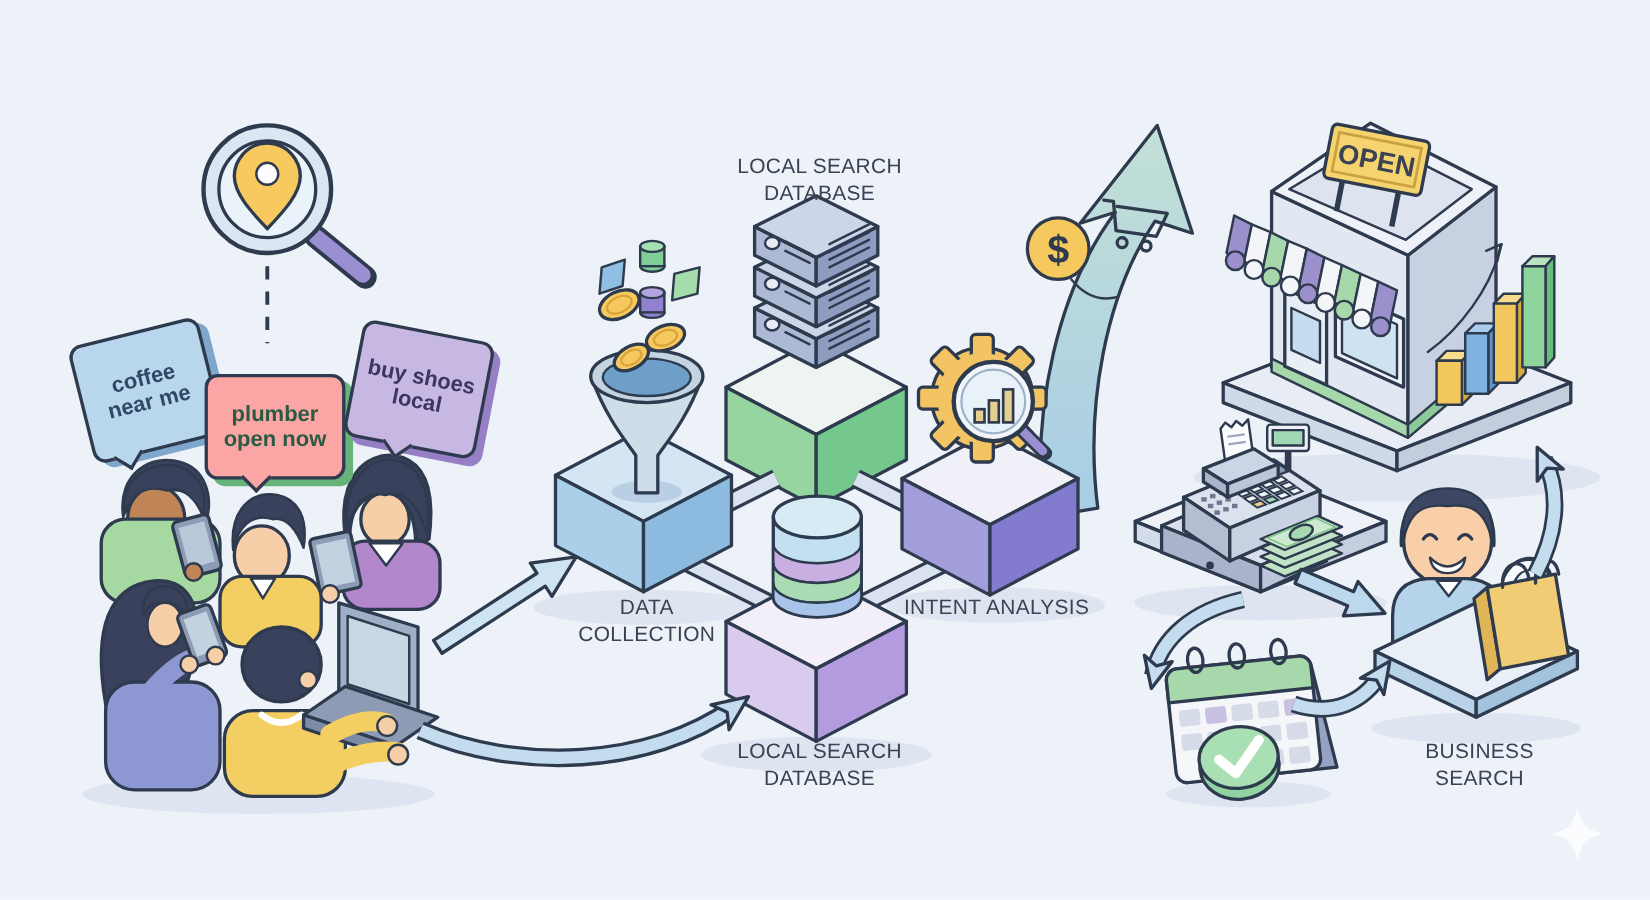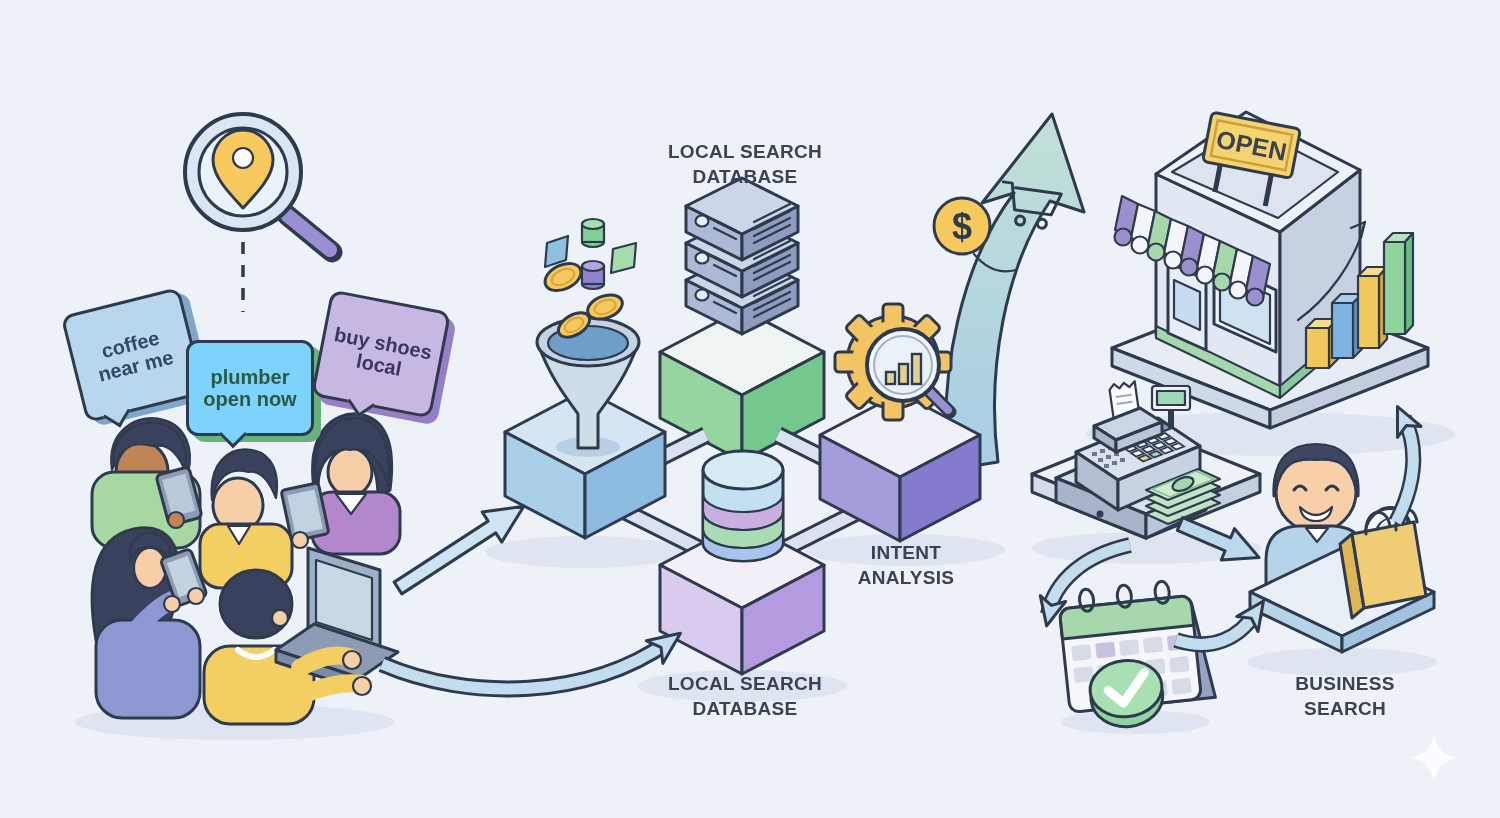--- a/index.html
+++ b/index.html
@@ -4,32 +4,32 @@
 <style>
   html,body{margin:0;padding:0;background:#fff;}
   .canvas{position:relative;width:1500px;height:818px;background:#edf1f8;overflow:hidden;
           font-family:"Liberation Sans",sans-serif;}
   svg.scene{position:absolute;left:0;top:0;}
   .scene text{font-family:"Liberation Sans",sans-serif;font-weight:bold;}
   .s3{stroke:#2e3a4e;stroke-width:3;stroke-linejoin:round;stroke-linecap:round;}
   .s2{stroke:#2e3a4e;stroke-width:2.2;stroke-linejoin:round;stroke-linecap:round;}
   .s4{stroke:#2e3a4e;stroke-width:4;stroke-linejoin:round;stroke-linecap:round;}
   .nf{fill:none;}
-  .lbl{position:absolute;width:170px;text-align:center;font-weight:700;font-size:19px;
+  .lbl{position:absolute;width:170px;text-align:center;font-weight:400;font-size:19px;
        line-height:1.3;color:#3b4254;letter-spacing:.3px;}
   .bubble{position:absolute;border:3px solid #2e3a4e;border-radius:12px;display:flex;
           align-items:center;justify-content:center;text-align:center;font-weight:700;
           font-size:20px;line-height:1.12;padding:6px;}
   .bubble::after{content:"";position:absolute;bottom:-11px;width:17px;height:17px;
           background:inherit;border-right:3px solid #2e3a4e;border-bottom:3px solid #2e3a4e;
           transform:rotate(45deg);}
   .bubble-coffee{left:72px;top:300px;width:104px;height:92px;background:#b9d7ec;color:#2f4a66;
           transform:rotate(-14deg);box-shadow:7px 6px 0 0 #7fa7cc;}
   .bubble-coffee::after{left:18px;}
-  .bubble-plumber{left:186px;top:340px;width:110px;height:78px;background:#7dd3fc;color:#2b5a43;
+  .bubble-plumber{left:186px;top:340px;width:110px;height:78px;background:#fca5a5;color:#2b5a43;
           box-shadow:7px 6px 0 0 #68b27c;}
   .bubble-plumber::after{left:34px;}
   .bubble-buyshoes{left:320px;top:300px;width:104px;height:90px;background:#c7b7e3;color:#3a3564;
           transform:rotate(11deg);box-shadow:7px 6px 0 0 #967fc4;}
   .bubble-buyshoes::after{left:38px;}
 </style>
 </head>
 <body>
 
 <div class="canvas">
@@ -453,20 +453,21 @@
     <path d="M 382 664 C 470 702 590 698 668 642" fill="none" stroke="#c3dcee" stroke-width="11"></path>
     <g transform="translate(674,638) rotate(-36)">
       <polygon points="8,0 -24,-14 -16,0 -24,14" fill="#c3dcee" class="s3"></polygon>
     </g>
   </g>
 
   <path d="M 1434 734 C 1438 750 1442 754 1458 758 C 1442 762 1438 766 1434 782 C 1430 766 1426 762 1410 758 C 1426 754 1430 750 1434 734 Z" fill="#ffffff" opacity="0.75"></path>
 </svg>
 
 <div class="lbl" style="left:660px;top:140px">LOCAL SEARCH DATABASE</div>
+<div class="lbl" style="left:503px;top:541px">DATA COLLECTION</div>
 <div class="lbl" style="left:821px;top:541px">INTENT ANALYSIS</div>
 <div class="lbl" style="left:660px;top:672px">LOCAL SEARCH DATABASE</div>
 <div class="lbl" style="left:1260px;top:672px">BUSINESS SEARCH</div>
 
 <div class="bubble bubble-coffee">coffee near me</div>
 <div class="bubble bubble-plumber">plumber open now</div>
 <div class="bubble bubble-buyshoes">buy shoes local</div>
 </div>
 
 </body></html>

